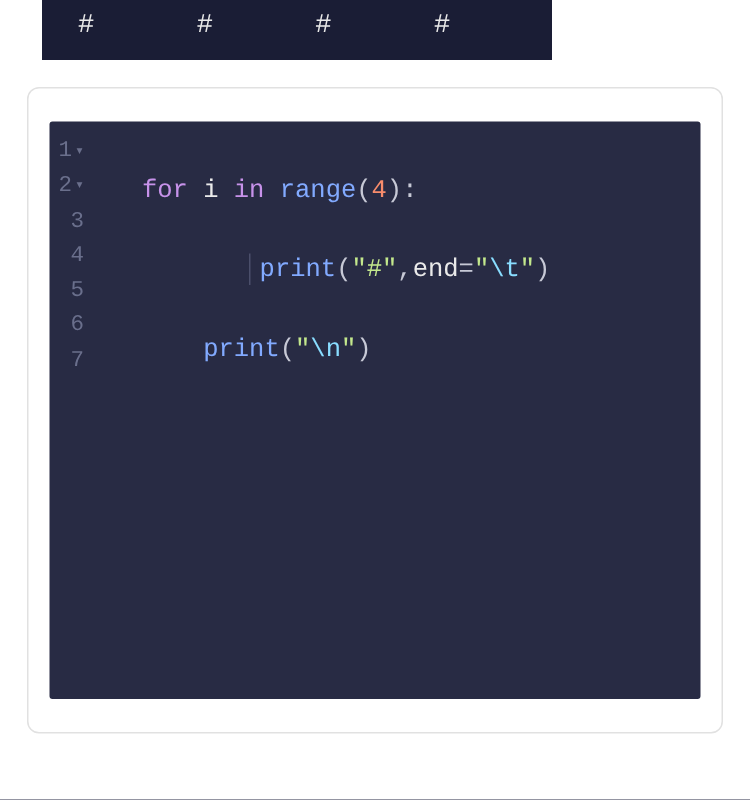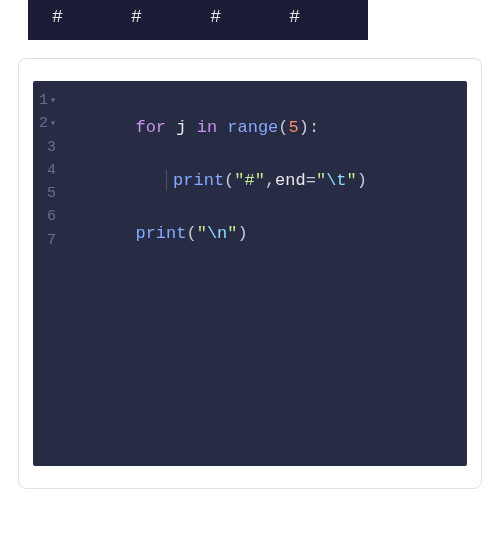--- a/index.html
+++ b/index.html
@@ -129,21 +129,21 @@
             <span>5</span>
           </div>
         <div class="ln">
             <span>6</span>
           </div>
         <div class="ln">
             <span>7</span>
           </div>
       </div>
       <div class="code">
-<span class="row">       <span class="kw">for</span> <span class="var">j</span> <span class="kw">in</span> <span class="fn">range</span><span class="pun">(</span><span class="num">5</span><span class="pun">):</span></span>
+<span class="row">   <span class="kw">for</span> <span class="var">i</span> <span class="kw">in</span> <span class="fn">range</span><span class="pun">(</span><span class="num">4</span><span class="pun">):</span></span>
 <span class="row">          <span class="guide"></span><span class="fn">print</span><span class="pun">(</span><span class="str">"#"</span><span class="pun">,</span><span class="var">end</span><span class="eq">=</span><span class="str">"</span><span class="esc">\t</span><span class="str">"</span><span class="pun">)</span></span>
 <span class="row">       <span class="fn">print</span><span class="pun">(</span><span class="str">"</span><span class="esc">\n</span><span class="str">"</span><span class="pun">)</span></span>
 <span class="row"> </span>
 <span class="row"> </span>
 <span class="row"> </span>
       </div>
     </div>
   </div>
 
 </div>

